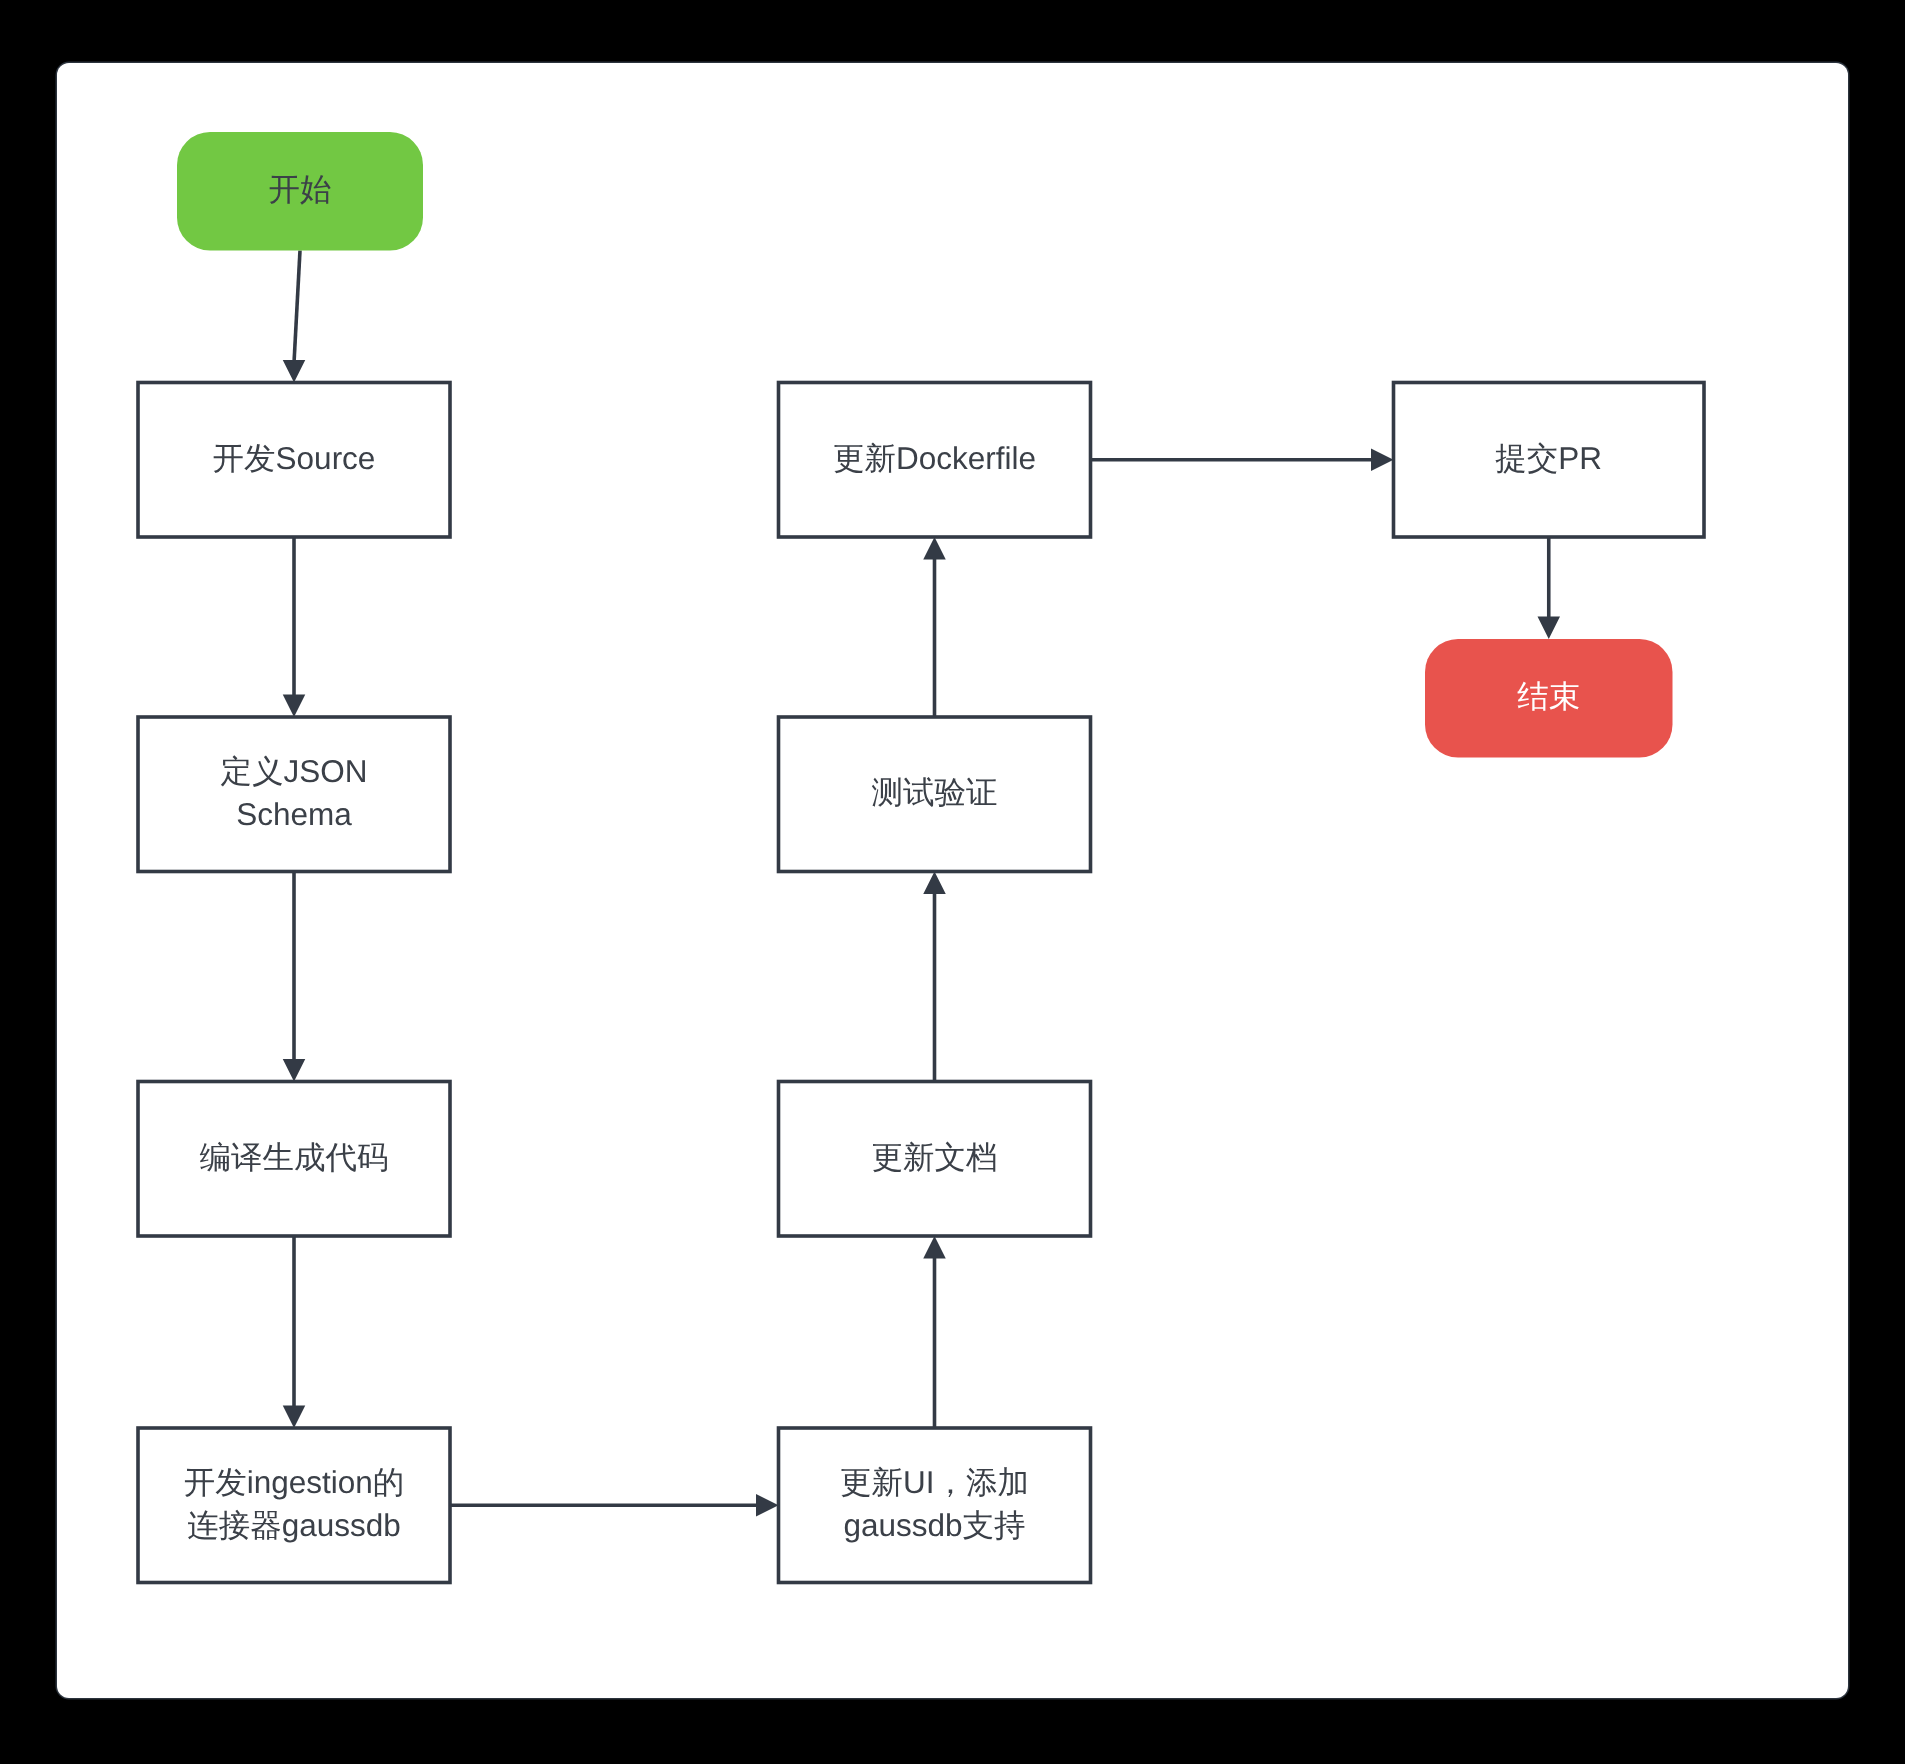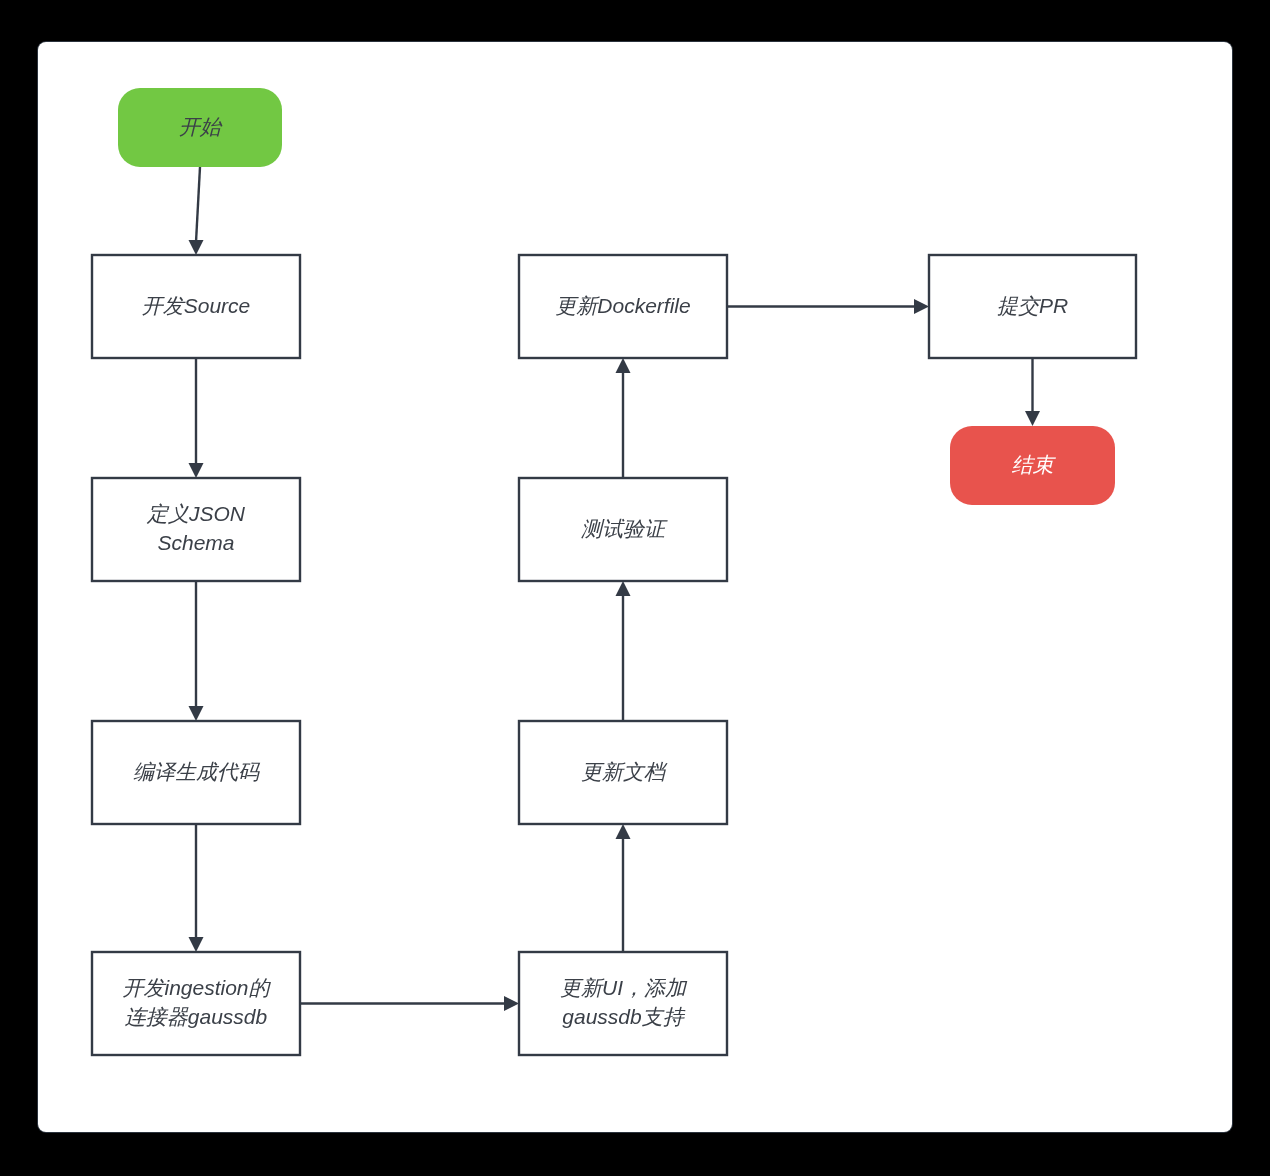--- a/index.html
+++ b/index.html
@@ -11,21 +11,20 @@
     width: 1270px;
     height: 1176px;
     overflow: hidden;
     font-family: "Liberation Sans", "DejaVu Sans", sans-serif;
   }
   #stage {
     position: relative;
     width: 1022px;
     height: 1176px;
     background: #000000;
-    font-style: italic;
   }
   #canvas-sheet {
     position: absolute;
     left: 38px;
     top: 42px;
     width: 1194px;
     height: 1090px;
     background: #ffffff;
     border-radius: 8px;
     box-shadow: 0 0 0 1px #2b333d;

